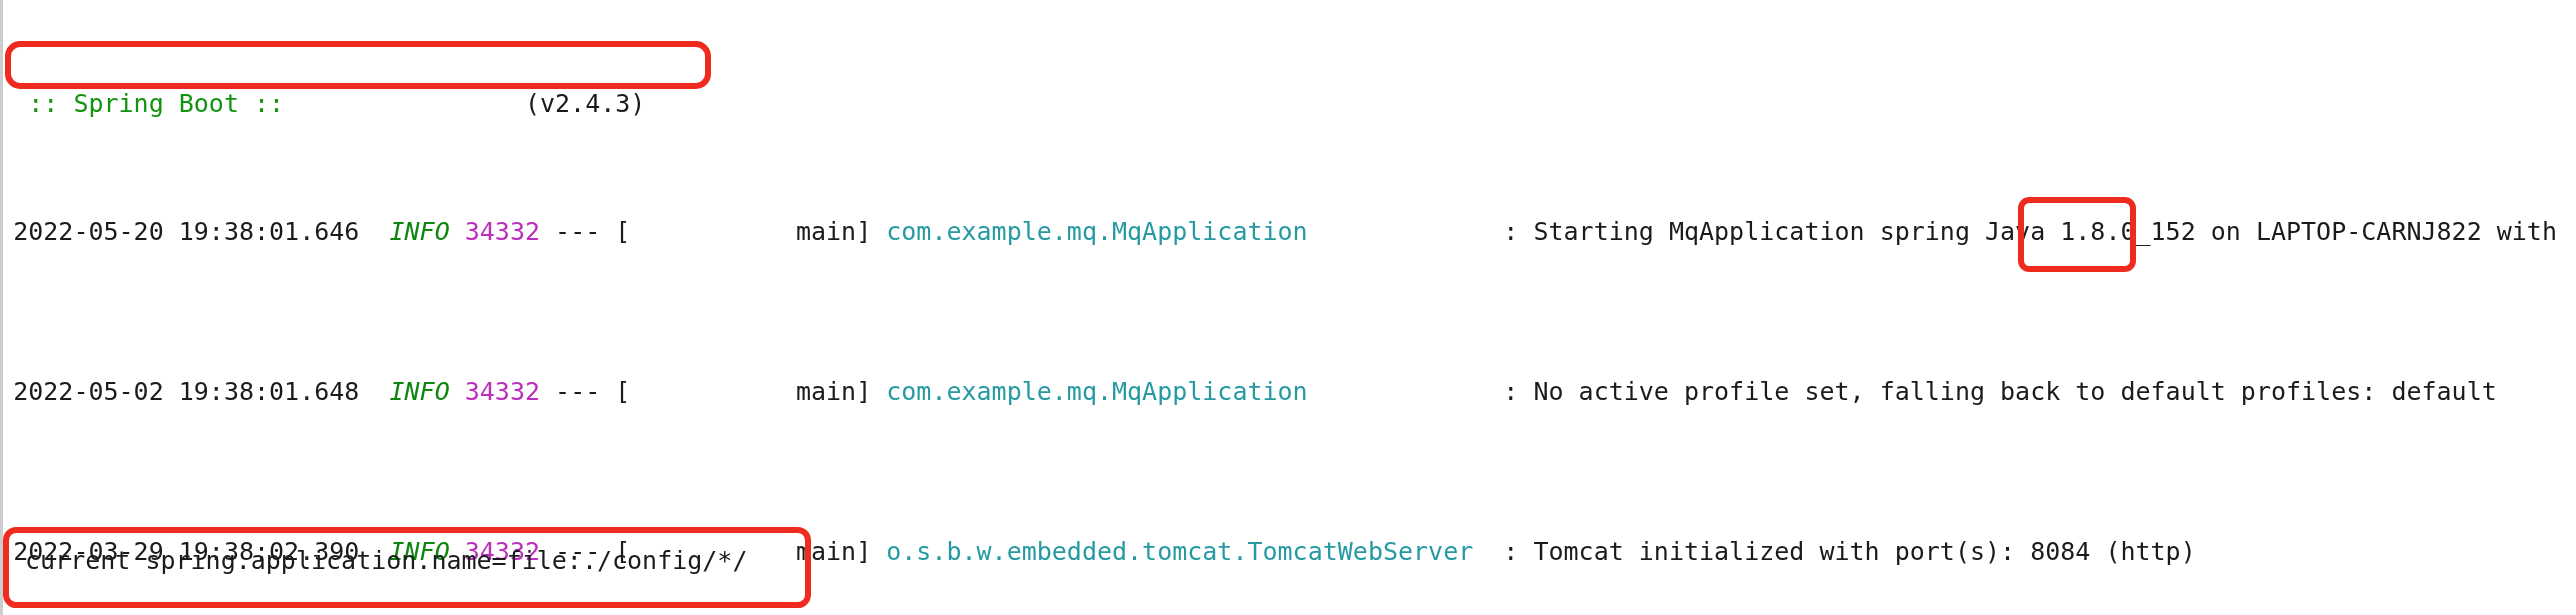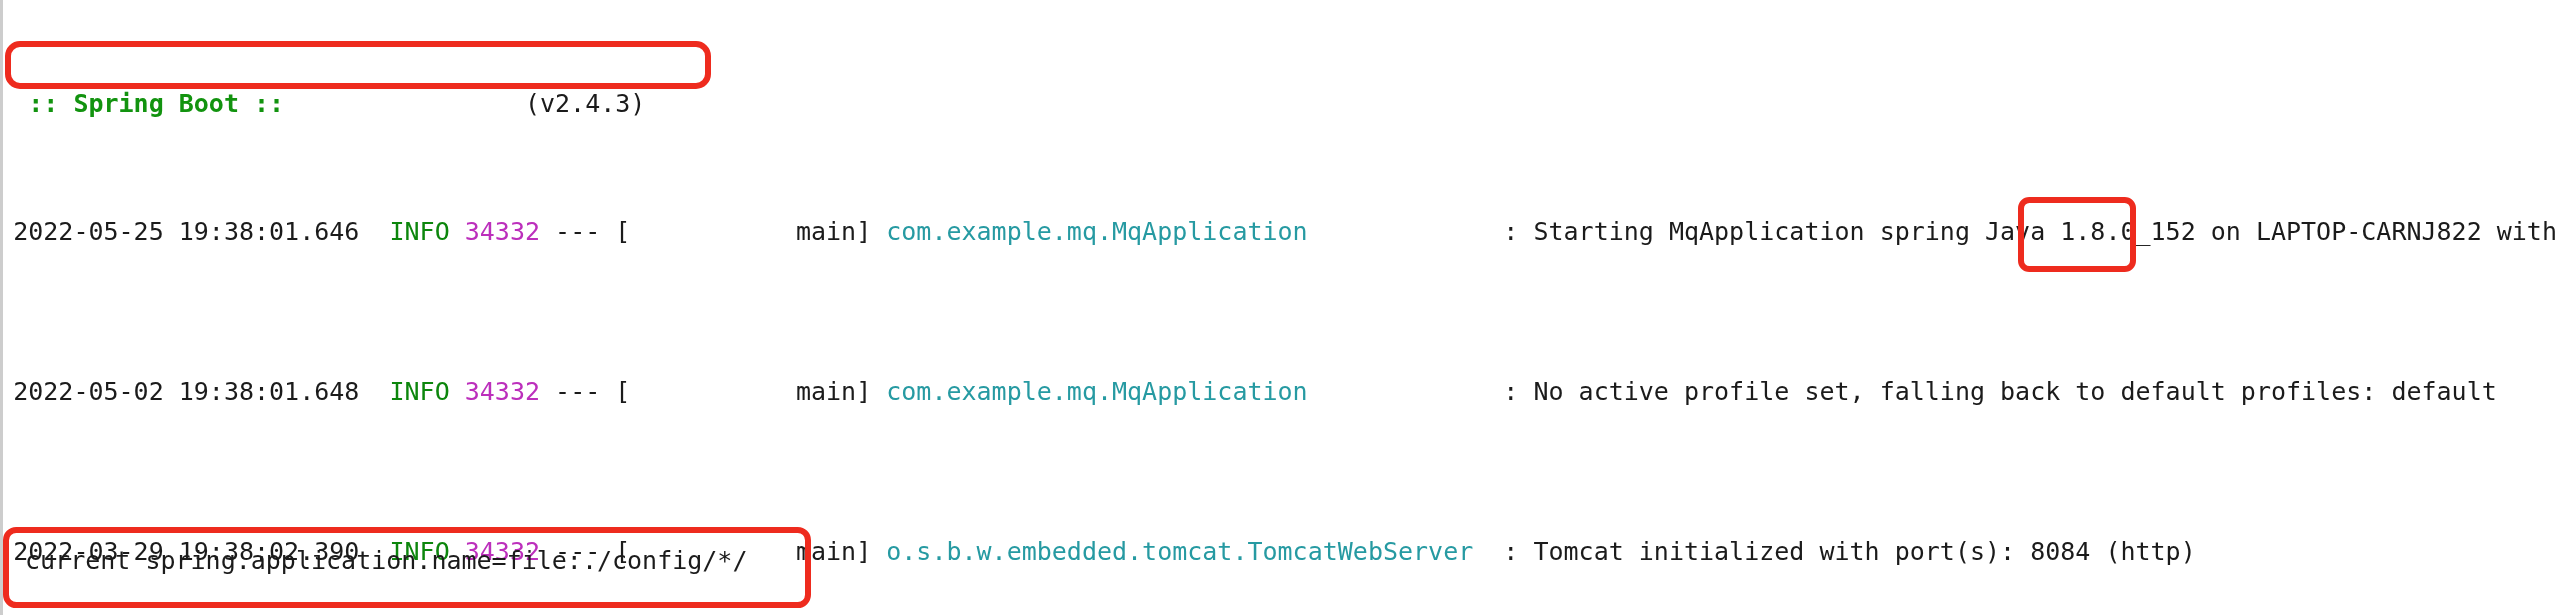--- a/index.html
+++ b/index.html
@@ -9,42 +9,42 @@
   html,body{margin:0;padding:0;}
   body{
     width:2576px;height:615px;position:relative;overflow:hidden;
     background:var(--bg);
     font-family:"DejaVu Sans Mono","Liberation Mono",monospace;
     font-size:25px;line-height:40px;color:var(--text);
   }
   .mono{white-space:pre;}
   .left-edge{position:absolute;left:0;top:0;width:2.8px;height:615px;background:var(--edge);}
   #banner{position:absolute;left:13.2px;top:3.8px;}
-  #banner .brand{color:var(--banner-green);font-weight:bold;}
+  #banner .brand{color:var(--banner-green);}
   #log-lines{position:absolute;left:13.2px;top:132px;}
   #footer-note{position:absolute;left:25px;top:541px;}
-  .level{color:var(--green);}
+  .level{color:var(--green);font-style:italic;}
   .pid{color:var(--magenta);text-align:center;}
   .logger{color:var(--teal);text-align:right;}
   .anno{position:absolute;border:6.6px solid var(--red);box-sizing:border-box;background:transparent;}
   #anno-banner{left:4.7px;top:41px;width:706px;height:48px;border-radius:15px;}
   #anno-port{left:2018px;top:197px;width:118px;height:75px;border-radius:11.3px;}
   #anno-config{left:2.8px;top:527px;width:808px;height:81px;border-radius:13.2px;}
 </style>
 </head>
 <body>
 
 <div class="left-edge"></div>
 
 <div id="banner" class="mono">
   <div><span class="brand mono"> :: Spring Boot ::</span><span class="mono">                </span><span class="mono">(v2.4.3)</span></div>
 </div>
 
 <div id="log-lines" class="mono">
-  <div class="line mono"><span>2022-05-25 19:38:01.646</span><span>  </span><span class="level">INFO</span><span> </span><span class="pid">34332</span><span> --- [</span><span>           main</span><span>] </span><span class="logger">com.example.mq.MqApplication            </span><span> : </span><span>Starting MqApplication spring Java 1.8.0_152 on LAPTOP-CARNJ822 with</span></div>
+  <div class="line mono"><span>2022-05-20 19:38:01.646</span><span>  </span><span class="level">INFO</span><span> </span><span class="pid">34332</span><span> --- [</span><span>           main</span><span>] </span><span class="logger">com.example.mq.MqApplication            </span><span> : </span><span>Starting MqApplication spring Java 1.8.0_152 on LAPTOP-CARNJ822 with</span></div>
 
   <div class="line mono"><span>2022-05-02 19:38:01.648</span><span>  </span><span class="level">INFO</span><span> </span><span class="pid">34332</span><span> --- [</span><span>           main</span><span>] </span><span class="logger">com.example.mq.MqApplication            </span><span> : </span><span>No active profile set, falling back to default profiles: default</span></div>
 
   <div class="line mono"><span>2022-03-29 19:38:02.390</span><span>  </span><span class="level">INFO</span><span> </span><span class="pid">34332</span><span> --- [</span><span>           main</span><span>] </span><span class="logger">o.s.b.w.embedded.tomcat.TomcatWebServer </span><span> : </span><span>Tomcat initialized with port(s): 8084 (http)</span></div>
 
   
 
   
 
   

